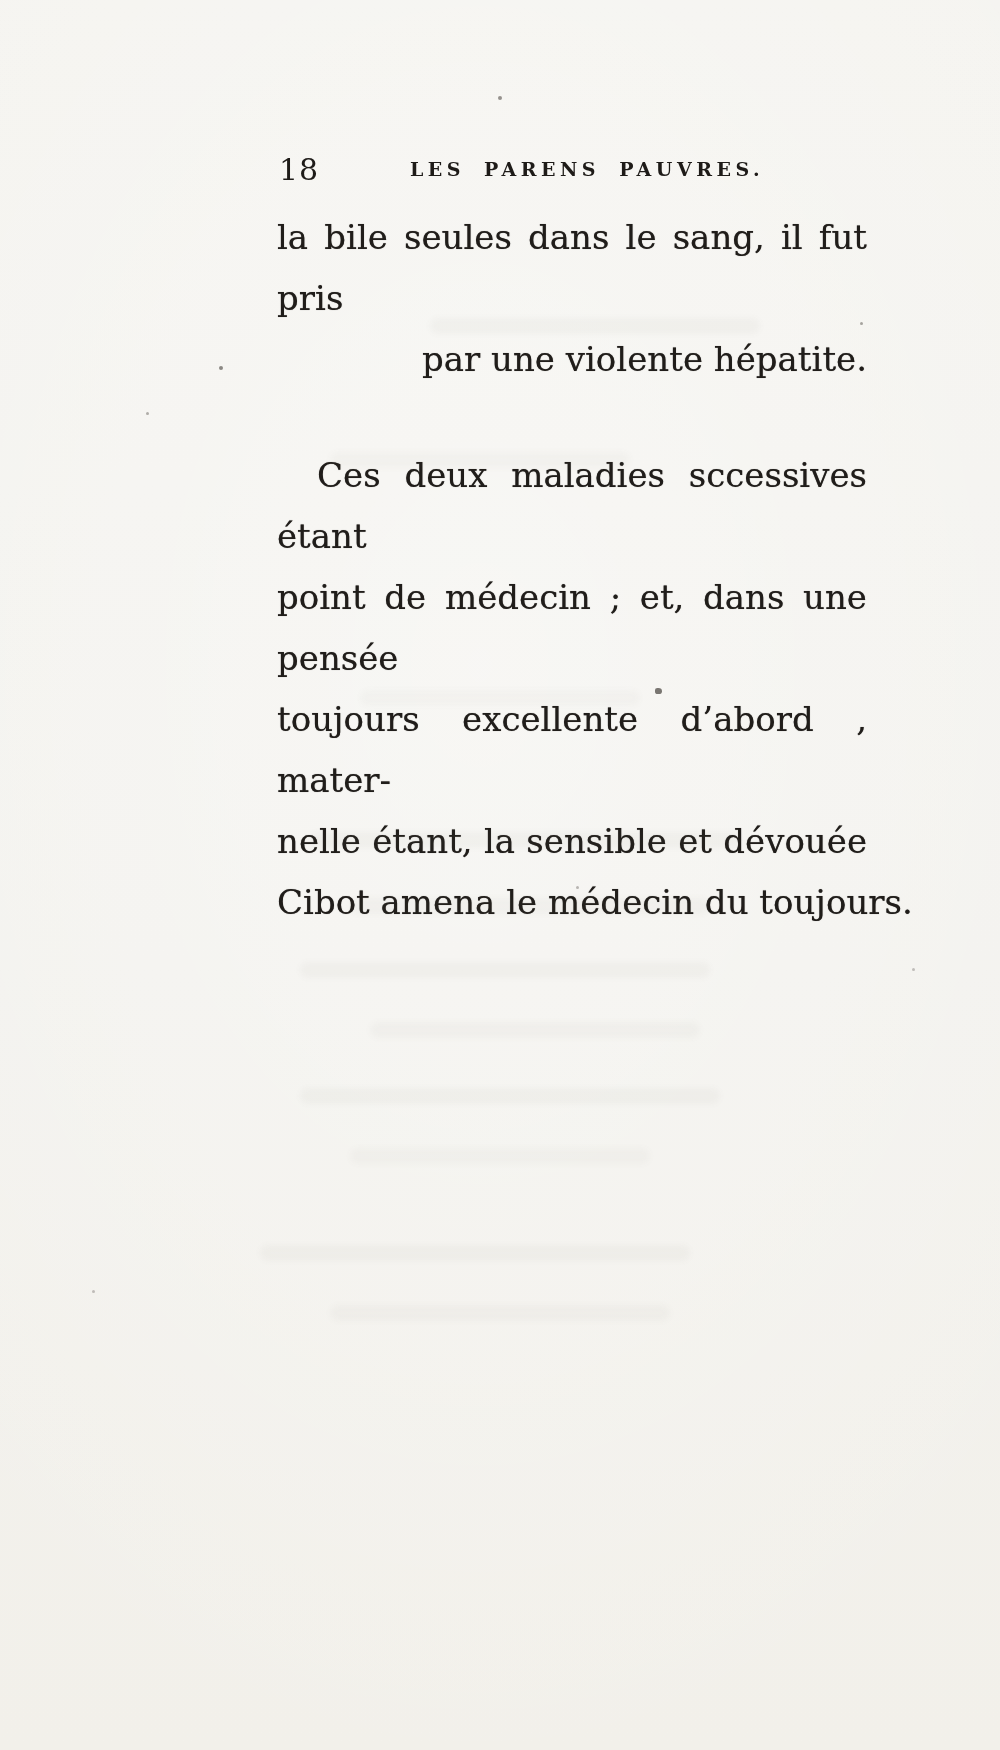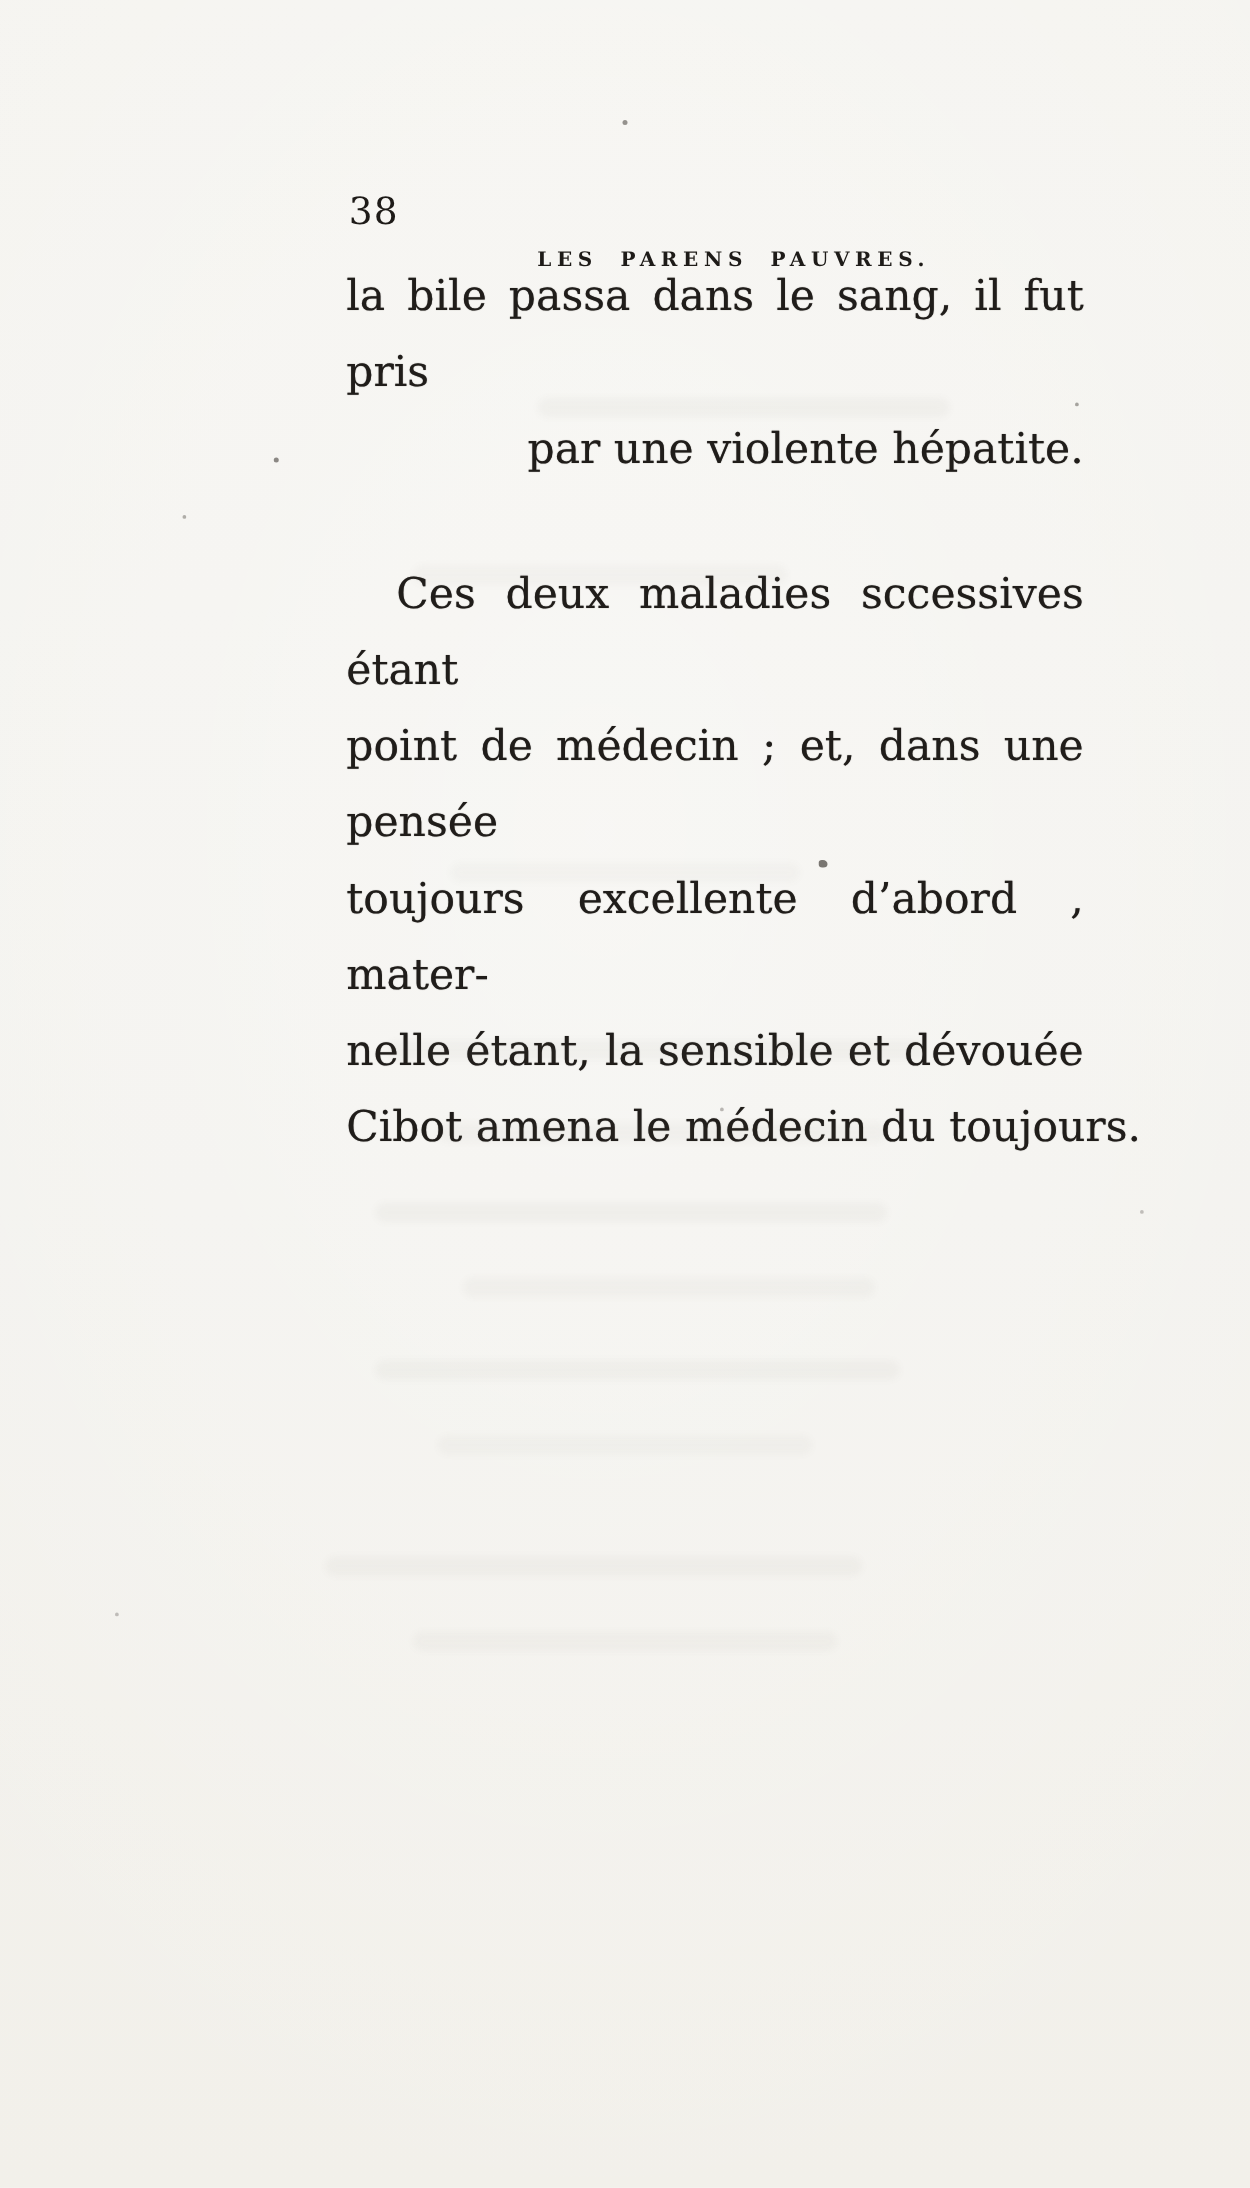--- a/index.html
+++ b/index.html
@@ -38,25 +38,24 @@
     font-size: 30px;
     font-weight: 500;
     letter-spacing: 1px;
   }
   .running-title {
     position: absolute;
     left: 0;
     right: -30px;
     top: 6px;
     text-align: center;
-    font-size: 16px;
+    font-size: 19px;
     font-weight: 700;
     letter-spacing: 4.5px;
     word-spacing: 8px;
-    margin-top: 40px;
   }
 
   .text-block {
     position: absolute;
     top: 207px;
     left: 277px;
     width: 590px;
     color: #201d1a;
     font-size: 34px;
     text-shadow: 0 0 0.7px rgba(25,22,18,0.65);
@@ -97,27 +96,27 @@
     background: #45403a;
     border-radius: 50%;
   }
 </style>
 </head>
 <body>
 
 <div class="paper"></div>
 
 <header class="running-head">
-  <span class="page-number">38</span>
+  <span class="page-number">18</span>
   <span class="running-title">LES PARENS PAUVRES.</span>
 </header>
 
 <main class="text-block">
   <p class="para">
-    <span class="line justify">la bile passa dans le sang, il fut pris</span>
+    <span class="line justify">la bile seules dans le sang, il fut pris</span>
     <span class="line">par une violente hépatite.</span>
   </p>
   <p class="para">
     <span class="line justify first-indent">Ces deux maladies sccessives étant</span>
     <span class="line justify">point de médecin ; et, dans une pensée</span>
     <span class="line justify">toujours excellente d’abord , mater-</span>
     <span class="line justify">nelle étant, la sensible et dévouée</span>
     <span class="line">Cibot amena le médecin du toujours.</span>
   </p>
 </main>

